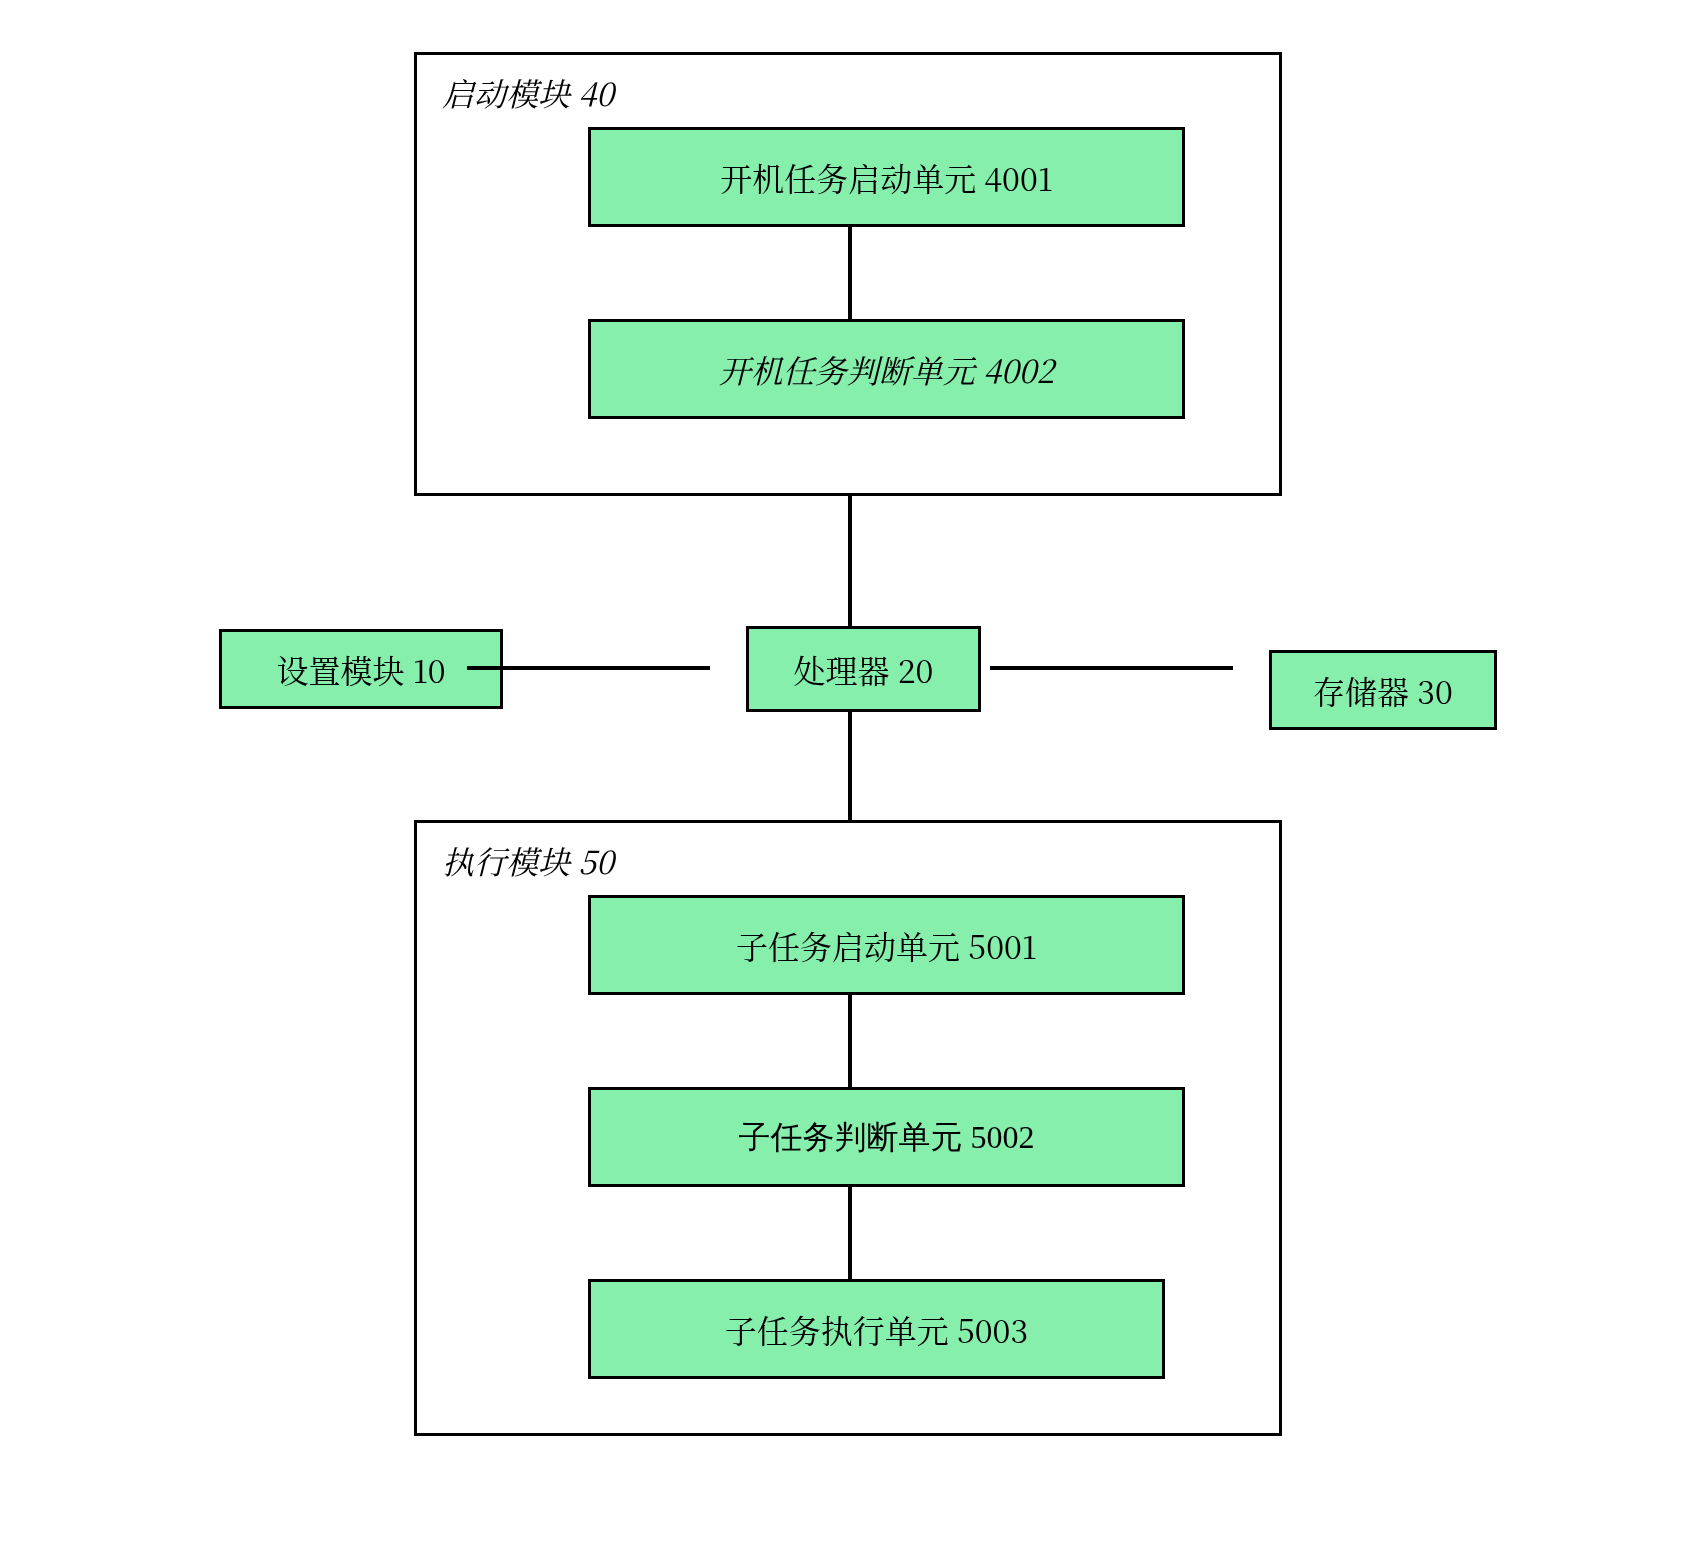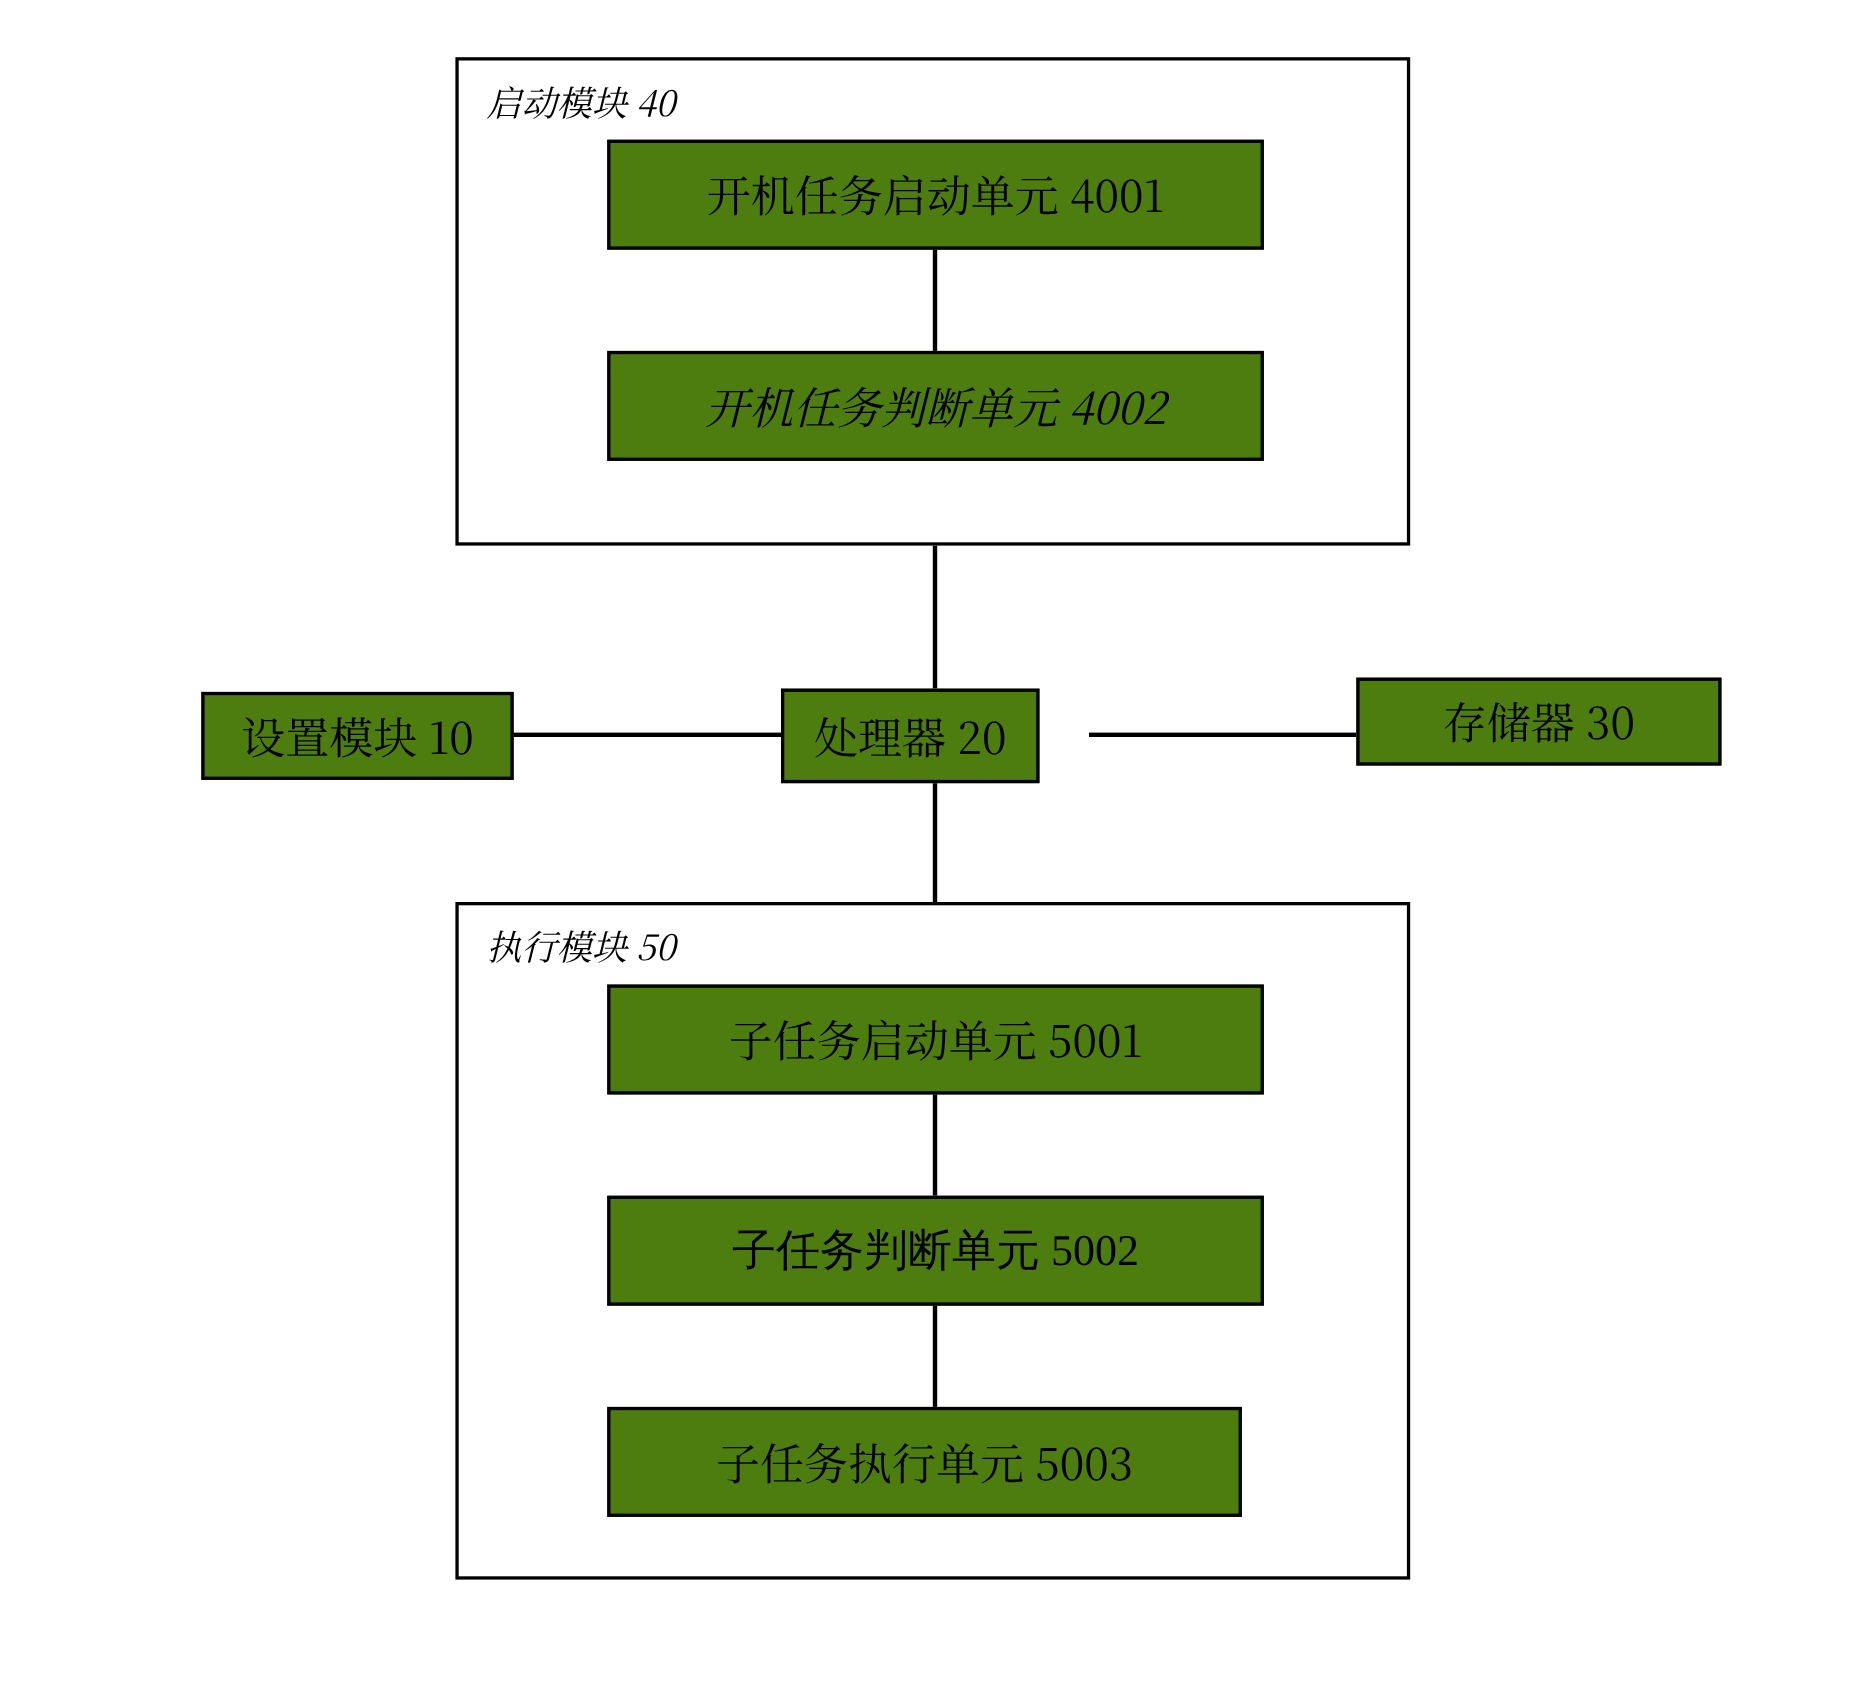--- a/index.html
+++ b/index.html
@@ -13,24 +13,25 @@
     width: 1687px;
     height: 1549px;
   }
   .node {
     position: absolute;
     border: 3px solid #000;
     box-sizing: border-box;
     display: flex;
     align-items: center;
     justify-content: center;
-    font-size: 40px;
+    font-size: 32px;
     line-height: 1;
     white-space: pre;
-    background: #4d7c0f;
+    background: #86efac;
+    margin-left: 36px;
   }
   .container-node {
     position: absolute;
     border: 3px solid #000;
     box-sizing: border-box;
     background: #fff;
   }
   .container-title {
     position: absolute;
     font-size: 32px;
@@ -68,21 +69,21 @@
   </div>
 
   <div class="connector" style="left:467px; top:666px; width:243px; height:4px;"></div>
 
   <div class="node" style="left:710px; top:626px; width:235px; height:86px;">
     <span>处理器 20</span>
   </div>
 
   <div class="connector" style="left:990px; top:666px; width:243px; height:4px;"></div>
 
-  <div class="node" style="left:1233px; top:616px; width:332px; height:80px;">
+  <div class="node" style="left:1233px; top:650px; width:228px; height:80px;">
     <span>存储器 30</span>
   </div>
 
   <div class="connector" style="left:848px; top:712px; width:4px; height:108px;"></div>
 
   <div class="container-node" style="left:414px; top:820px; width:868px; height:616px;">
     <div class="container-title" style="left:25px; top:14px;">执行模块 50</div>
   </div>
 
   <div class="node" style="left:552px; top:895px; width:597px; height:100px;">

